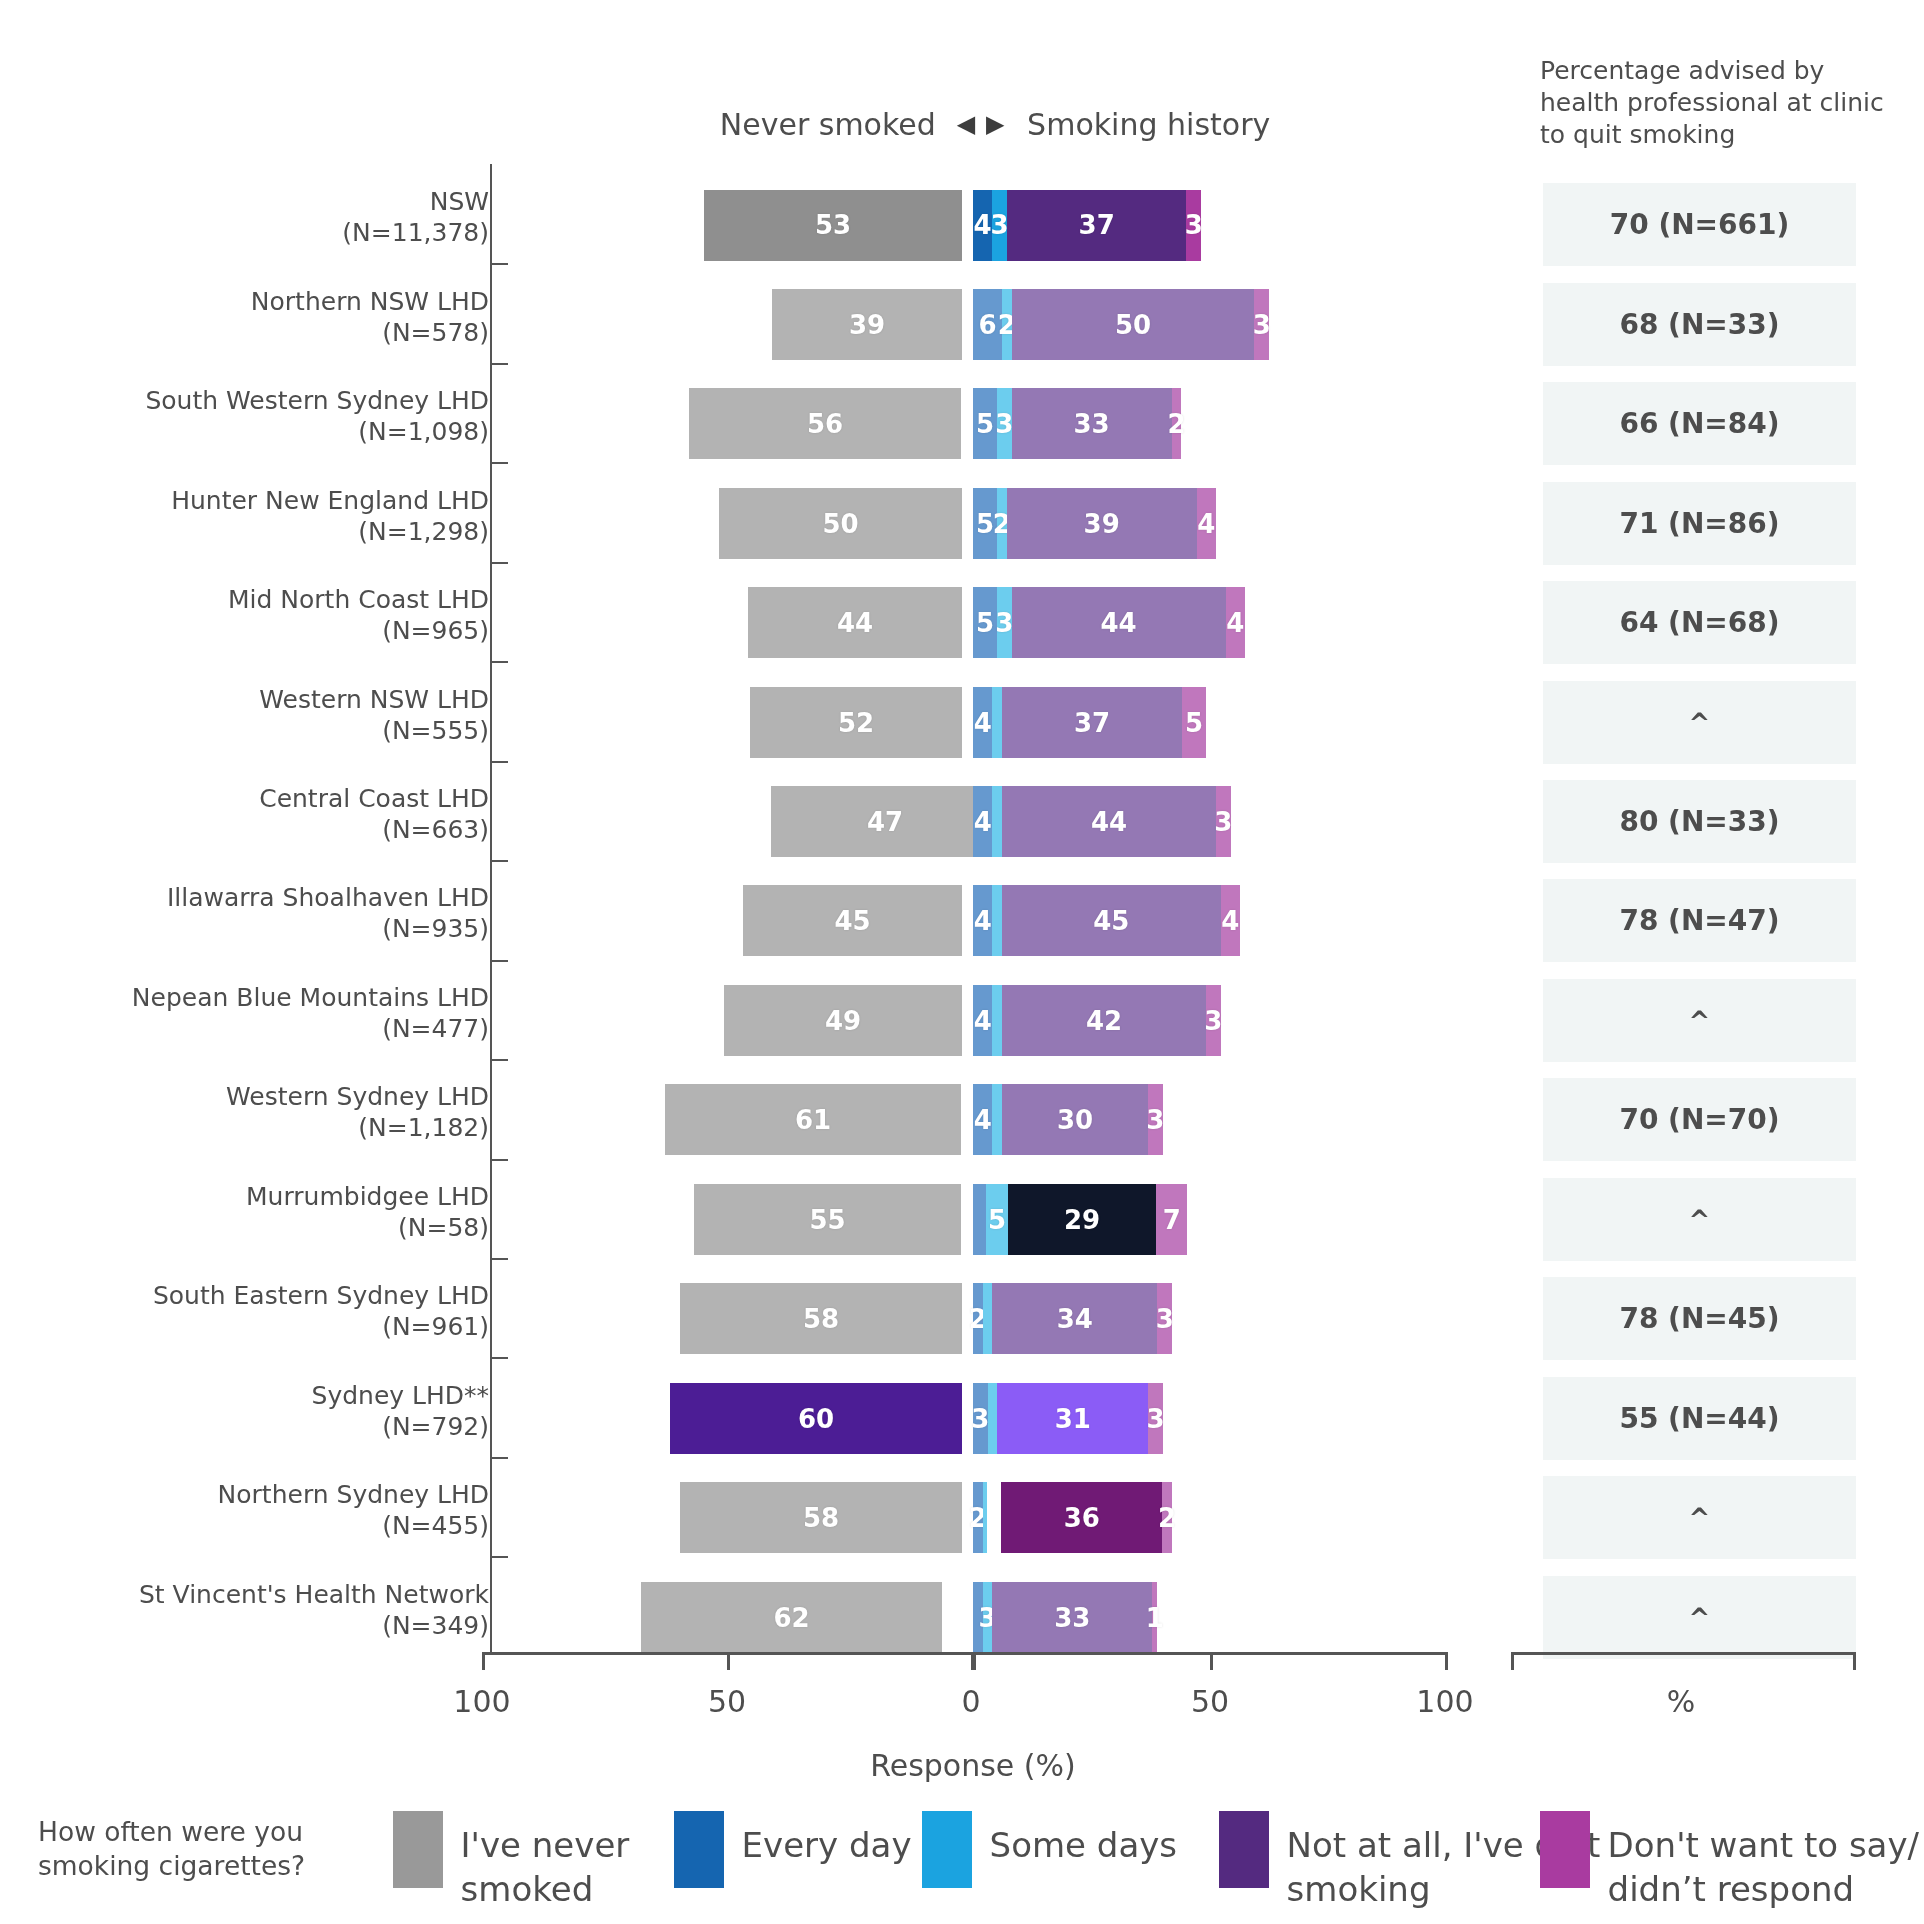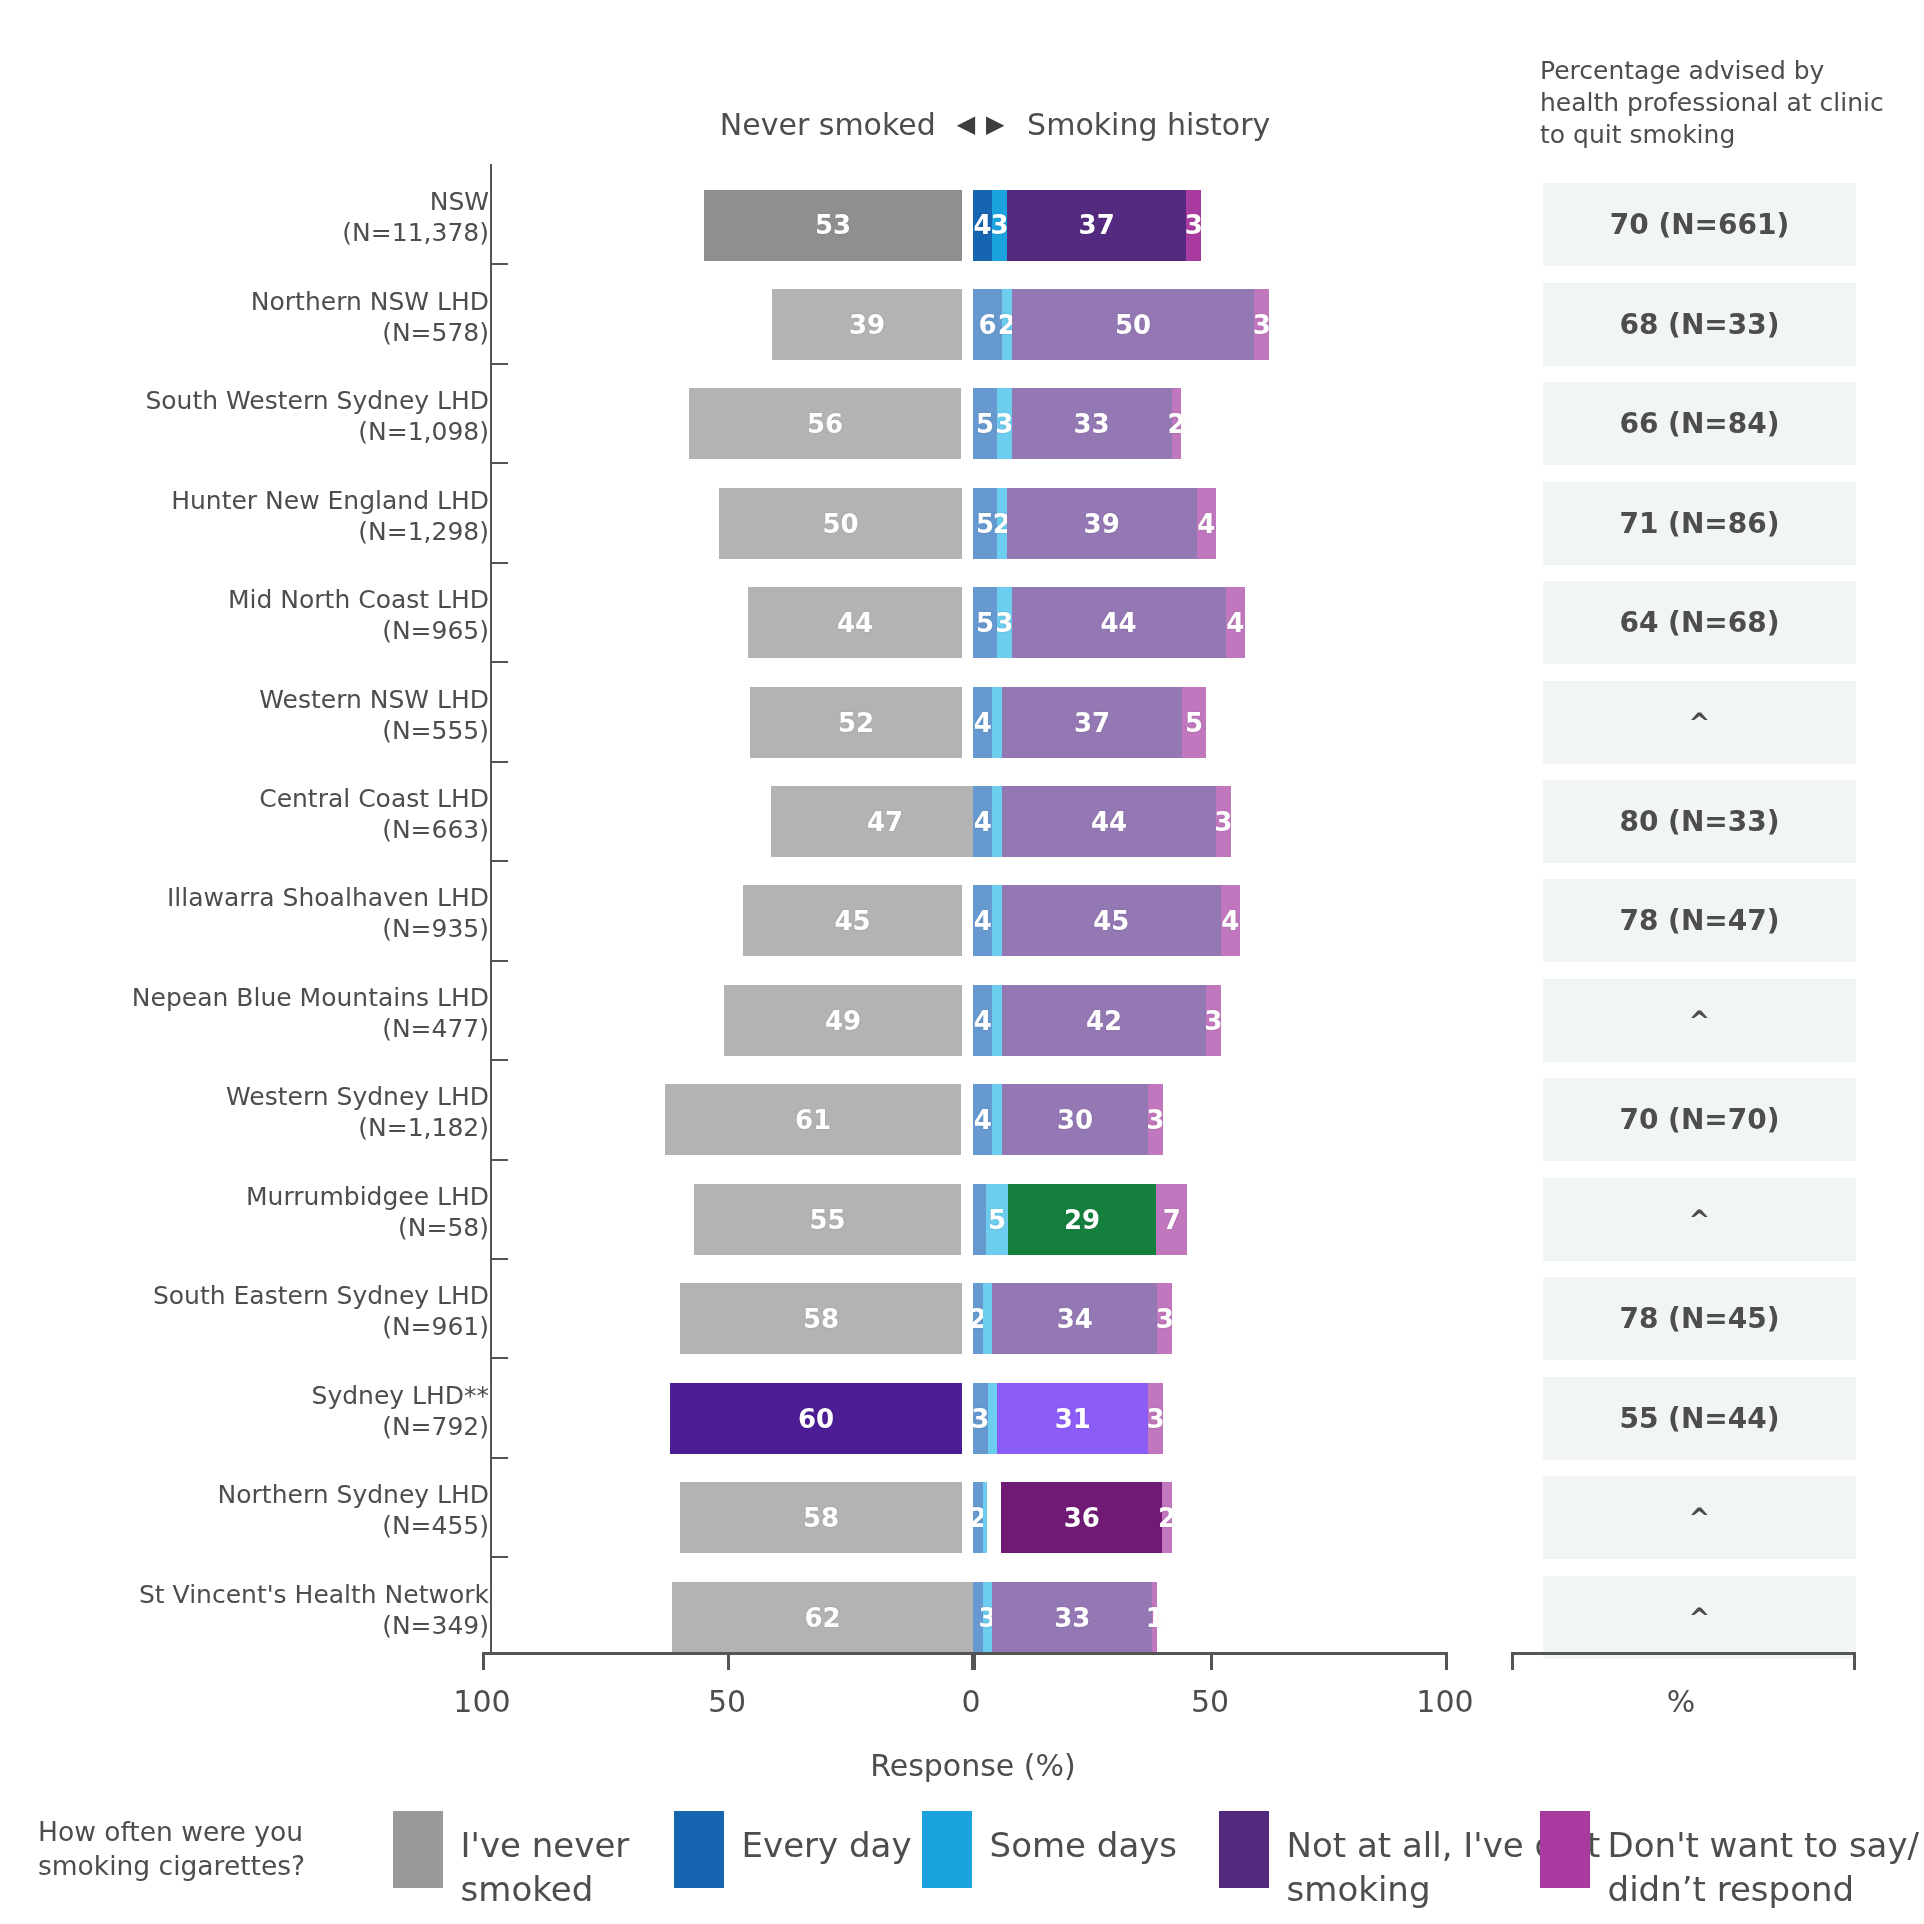--- a/index.html
+++ b/index.html
@@ -358,21 +358,21 @@
         <div class="bar-left" style="left: 694px; width: 267px;">
           <div class="seg" style="width: 267px; background: rgb(179, 179, 179);">
             <span>55</span>
           </div>
         </div>
         <div class="bar-right" style="left: 973px; width: 214px;">
           <div class="seg" style="width: 14.6px; background: rgb(102, 153, 207);"></div>
           <div class="seg" style="width: 24px; background: rgb(108, 205, 238);">
             <span>5</span>
           </div>
-          <div class="seg" style="width: 165px; background: #15803d;">
+          <div class="seg" style="width: 165px; background: #0f172a;">
             <span>29</span>
           </div>
           <div class="seg" style="width: 34px; background: rgb(192, 119, 189);">
             <span>7</span>
           </div>
         </div>
         <div class="pct-cell suppressed" style="top: 8px;">^</div>
       </div>
       <div class="row" style="top: 1105px;">
         <div class="cat-label"><span>South Eastern Sydney LHD</span><span class="n">(N=961)</span></div>
@@ -432,21 +432,21 @@
             <span>36</span>
           </div>
           <div class="seg" style="width: 9.7px; background: rgb(192, 119, 189);">
             <span>2</span>
           </div>
         </div>
         <div class="pct-cell suppressed" style="top: 8px;">^</div>
       </div>
       <div class="row" style="top: 1404px;">
         <div class="cat-label"><span>St Vincent's Health Network</span><span class="n">(N=349)</span></div>
-        <div class="bar-left" style="left: 672px; width: 301px;">
+        <div class="bar-left" style="left: 641px; width: 301px;">
           <div class="seg" style="width: 301px; background: rgb(179, 179, 179);">
             <span>62</span>
           </div>
         </div>
         <div class="bar-right" style="left: 973px; width: 185px;">
           <div class="seg" style="width: 9.7px; background: rgb(102, 153, 207);"></div>
           <div class="seg" style="width: 9.7px; background: rgb(108, 205, 238);">
             <span>3</span>
           </div>
           <div class="seg" style="width: 160px; background: rgb(148, 120, 180);">

